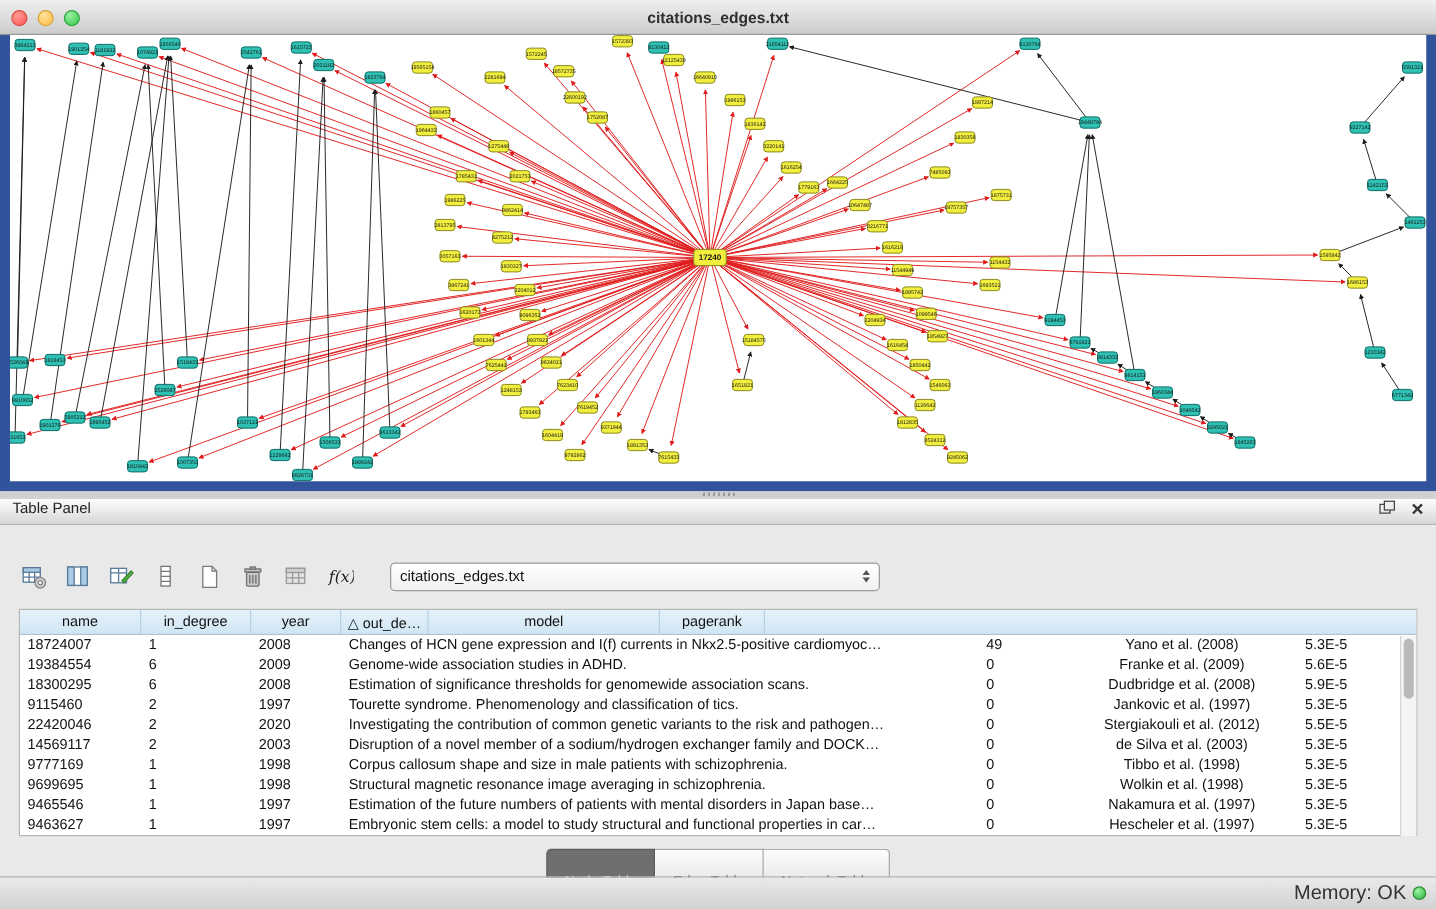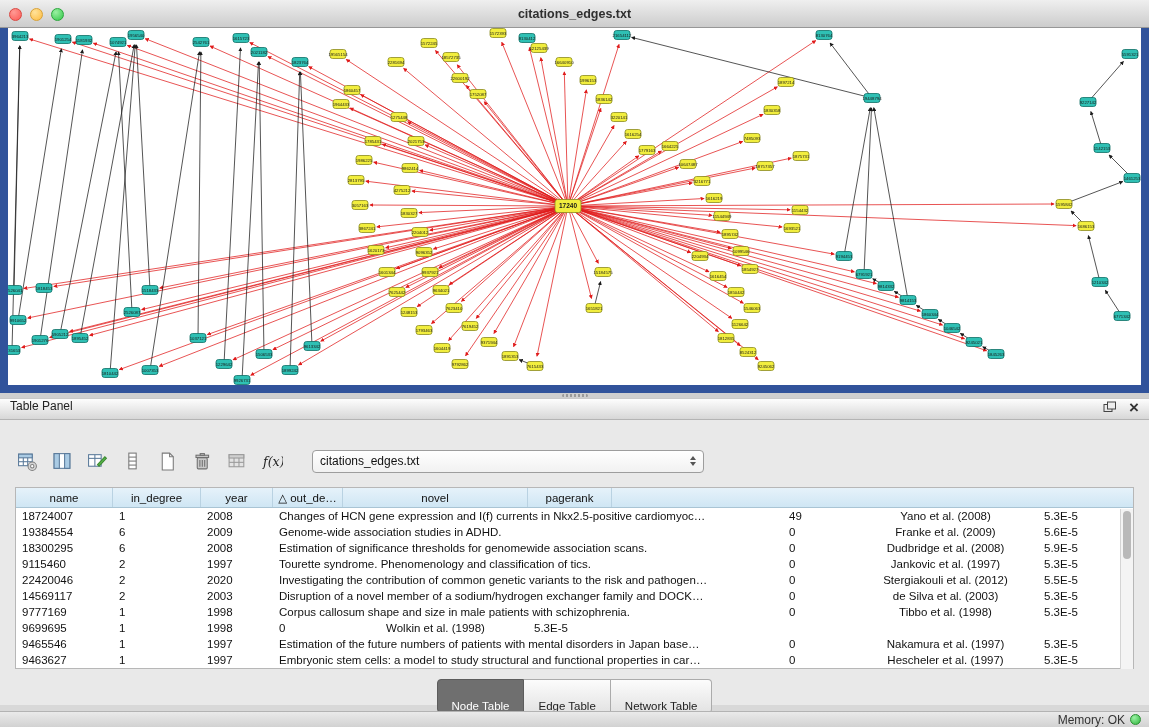--- a/index.html
+++ b/index.html
@@ -60,24 +60,24 @@
   .vthumb { position:absolute; top:2px; left:2px; width:8px; height:48px; background:#b9b9b9; border-radius:4px; }
 
   .tabs { display:flex; justify-content:center; margin-top:10px; }
   .tab { height:21px; line-height:20px; padding:16px 14px; font-size:11.5px; color:#222;
     background:linear-gradient(#fcfcfc,#e3e3e3); border:1px solid #ababab; border-left:none; }
   .tab:first-child { border-left:1px solid #ababab; border-radius:4px 0 0 4px; }
   .tab:last-child { border-radius:0 4px 4px 0; }
   .tab.selected { background:#6f6f6f; color:#fff; border-color:#5c5c5c; }
 
   
-  .statusbar { position:absolute; bottom:0; left:0; width:1149px; height:16px;
+  .statusbar { position:absolute; bottom:0; left:0; width:1149px; height:26px;
     background:linear-gradient(#eaeaea,#d2d2d2); border-top:1px solid #b3b3b3;
     display:flex; align-items:center; justify-content:flex-end; padding-right:8px;
-    font-size:12px; color:#333; }
+    font-size:16px; color:#333; }
   .mem-dot { width:11px; height:11px; border-radius:50%; margin-left:5px;
     background:radial-gradient(circle at 35% 30%, #9bf2a5, #2fb53c); border:1px solid #2a8f33; }
 </style>
 </head>
 <body>
 
 <div class="graph-window">
   <div class="titlebar">
     <div class="traffic">
       <span class="tl red"></span>
@@ -789,21 +789,21 @@
         </span>
       </div>
     </div>
 
   <div class="table-wrap">
     <div class="thead" id="thead">
         <div class="th" style="width:97px">name</div>
         <div class="th" style="width:88px">in_degree</div>
         <div class="th" style="width:72px">year</div>
         <div class="th" style="width:70px">△ out_de…</div>
-        <div class="th" style="width:185px">novel</div>
+        <div class="th" style="width:185px">model</div>
         <div class="th" style="width:84px">pagerank</div>
         <div class="th filler" style="width:13px"></div>
       </div>
     <div class="tbody" id="tbody">
         <div class="tr">
           <div class="td" style="width:97px">18724007</div>
           <div class="td" style="width:88px">1</div>
           <div class="td" style="width:72px">2008</div>
           <div class="td" style="width:510px">Changes of HCN gene expression and I(f) currents in Nkx2.5-positive cardiomyoc…</div>
           <div class="td" style="width:70px">49</div>
@@ -861,20 +861,21 @@
           <div class="td" style="width:72px">1998</div>
           <div class="td" style="width:510px">Corpus callosum shape and size in male patients with schizophrenia.</div>
           <div class="td" style="width:70px">0</div>
           <div class="td center" style="width:185px">Tibbo et al. (1998)</div>
           <div class="td" style="width:84px">5.3E-5</div>
         </div>
         <div class="tr">
           <div class="td" style="width:97px">9699695</div>
           <div class="td" style="width:88px">1</div>
           <div class="td" style="width:72px">1998</div>
+          <div class="td" style="width:510px">Structural magnetic resonance image averaging in schizophrenia.</div>
           <div class="td" style="width:70px">0</div>
           <div class="td center" style="width:185px">Wolkin et al. (1998)</div>
           <div class="td" style="width:84px">5.3E-5</div>
         </div>
         <div class="tr">
           <div class="td" style="width:97px">9465546</div>
           <div class="td" style="width:88px">1</div>
           <div class="td" style="width:72px">1997</div>
           <div class="td" style="width:510px">Estimation of the future numbers of patients with mental disorders in Japan base…</div>
           <div class="td" style="width:70px">0</div>

